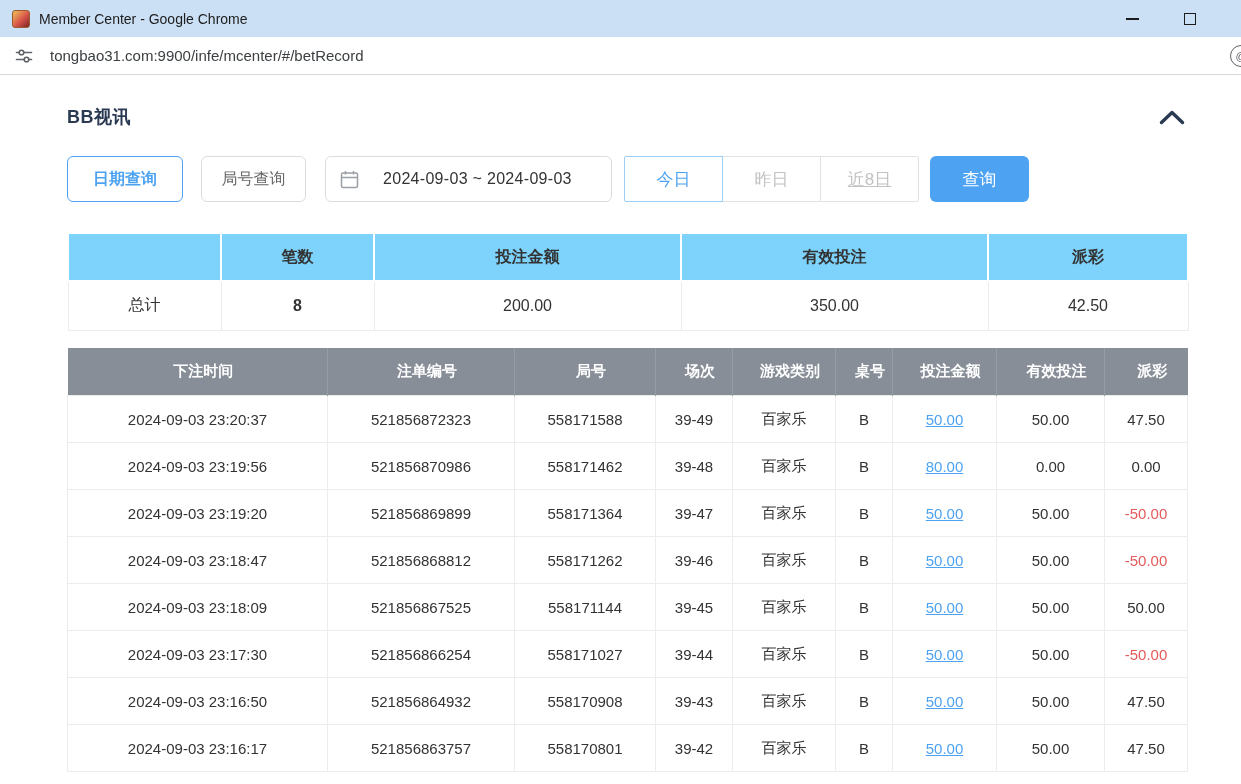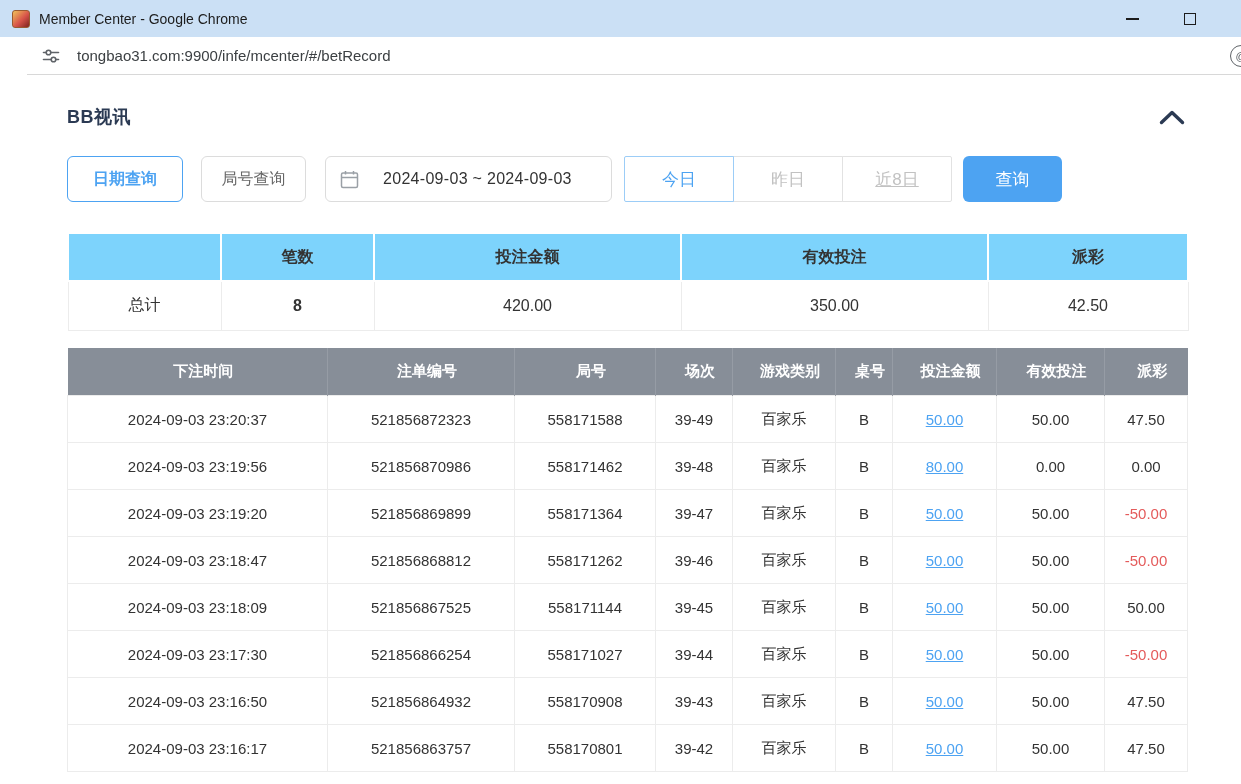--- a/index.html
+++ b/index.html
@@ -25,21 +25,21 @@
     background:linear-gradient(135deg,#f0c25a 0%,#d8544a 55%,#7d2420 100%);
     border:1px solid #9a5a30;margin:0 9px 0 2px;
   }
   .title-text{font-size:14px;color:#1c1c1c;flex:1;}
   .win-controls{display:flex;align-items:center;gap:44px;margin-right:44px;}
   .win-btn{width:14px;height:14px;display:flex;align-items:center;justify-content:center;cursor:pointer;}
   .win-min-glyph{width:13px;height:2px;background:#1c1c1c;}
   .win-max-glyph{width:12px;height:12px;border:1.5px solid #1c1c1c;background:transparent;}
   .urlbar{
     height:38px;background:#fff;border-bottom:1px solid #d8d8d8;
-    display:flex;align-items:center;padding:0 14px;position:relative;margin-left:27px;
+    display:flex;align-items:center;padding:0 14px;position:relative;
   }
   .tune-icon{margin-right:16px;display:flex;align-items:center;}
   .url-text{font-size:15px;color:#3c4043;cursor:text;}
   .profile-icon{
     position:absolute;right:-11px;top:8px;width:22px;height:22px;
     border:1.6px solid #5f6368;border-radius:50%;background:#fff;
     display:flex;align-items:center;justify-content:center;
     font-size:11px;color:#5f6368;
   }
   
@@ -57,21 +57,21 @@
   .btn-date-query{width:116px;border:1px solid var(--accent);color:var(--accent);font-weight:bold;}
   .btn-round-query{width:105px;border:1px solid #dcdcdc;color:#666;margin-left:18px;}
   .date-picker{
     margin-left:19px;width:287px;height:46px;border:1px solid #dcdcdc;border-radius:6px;
     display:flex;align-items:center;padding:0 14px;cursor:pointer;background:#fff;
   }
   .calendar-icon{display:flex;align-items:center;}
   .date-text{font-size:16px;color:#333;margin-left:24px;letter-spacing:0.3px;}
   .segment-group{margin-left:12px;display:flex;}
   .segment{
-    width:110px;height:46px;background:#fff;border:1px solid #e2e2e2;margin-left:-1px;
+    width:99px;height:46px;background:#fff;border:1px solid #e2e2e2;margin-left:-1px;
     display:flex;align-items:center;justify-content:center;font-size:17px;color:#c2c2c2;cursor:pointer;
   }
   .segment.first{margin-left:0;border-radius:2px 0 0 2px;}
   .segment.last{border-radius:0 2px 2px 0;text-decoration:underline;}
   .segment.active{color:var(--accent);border-color:#9ccdf7;position:relative;z-index:2;}
   .btn-search{
     margin-left:11px;width:99px;height:46px;border:none;border-radius:6px;
     background:var(--accent);color:#fff;font-size:17px;
   }
   
@@ -179,21 +179,21 @@
         <th>笔数</th>
         <th>投注金额</th>
         <th>有效投注</th>
         <th>派彩</th>
       </tr>
     </thead>
     <tbody>
       <tr>
         <td>总计</td>
         <td class="count">8</td>
-        <td>420.00</td>
+        <td>200.00</td>
         <td>350.00</td>
         <td>42.50</td>
       </tr>
     </tbody>
   </table>
 
   <table class="bet-table">
     <colgroup>
       <col style="width:260px">
         <col style="width:187px">

